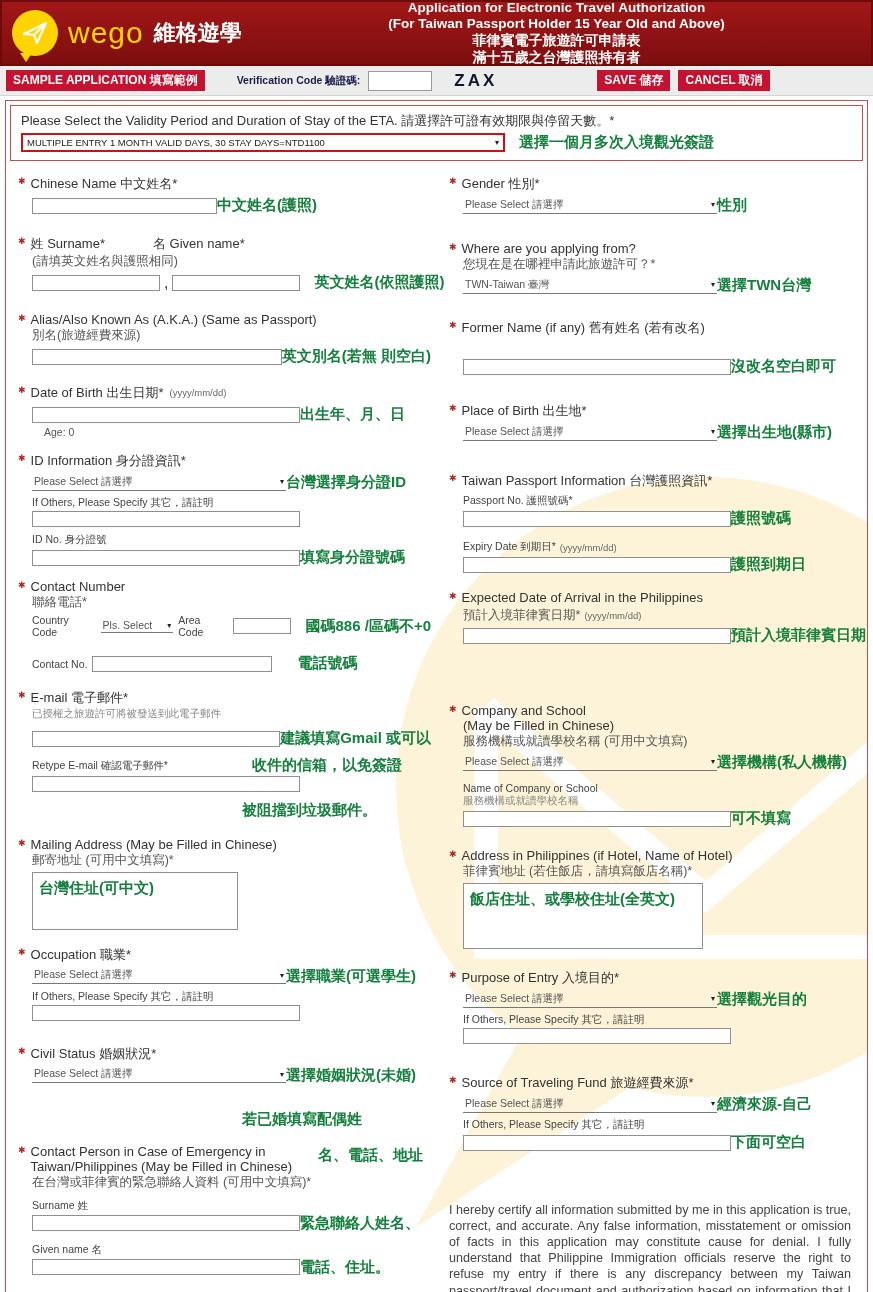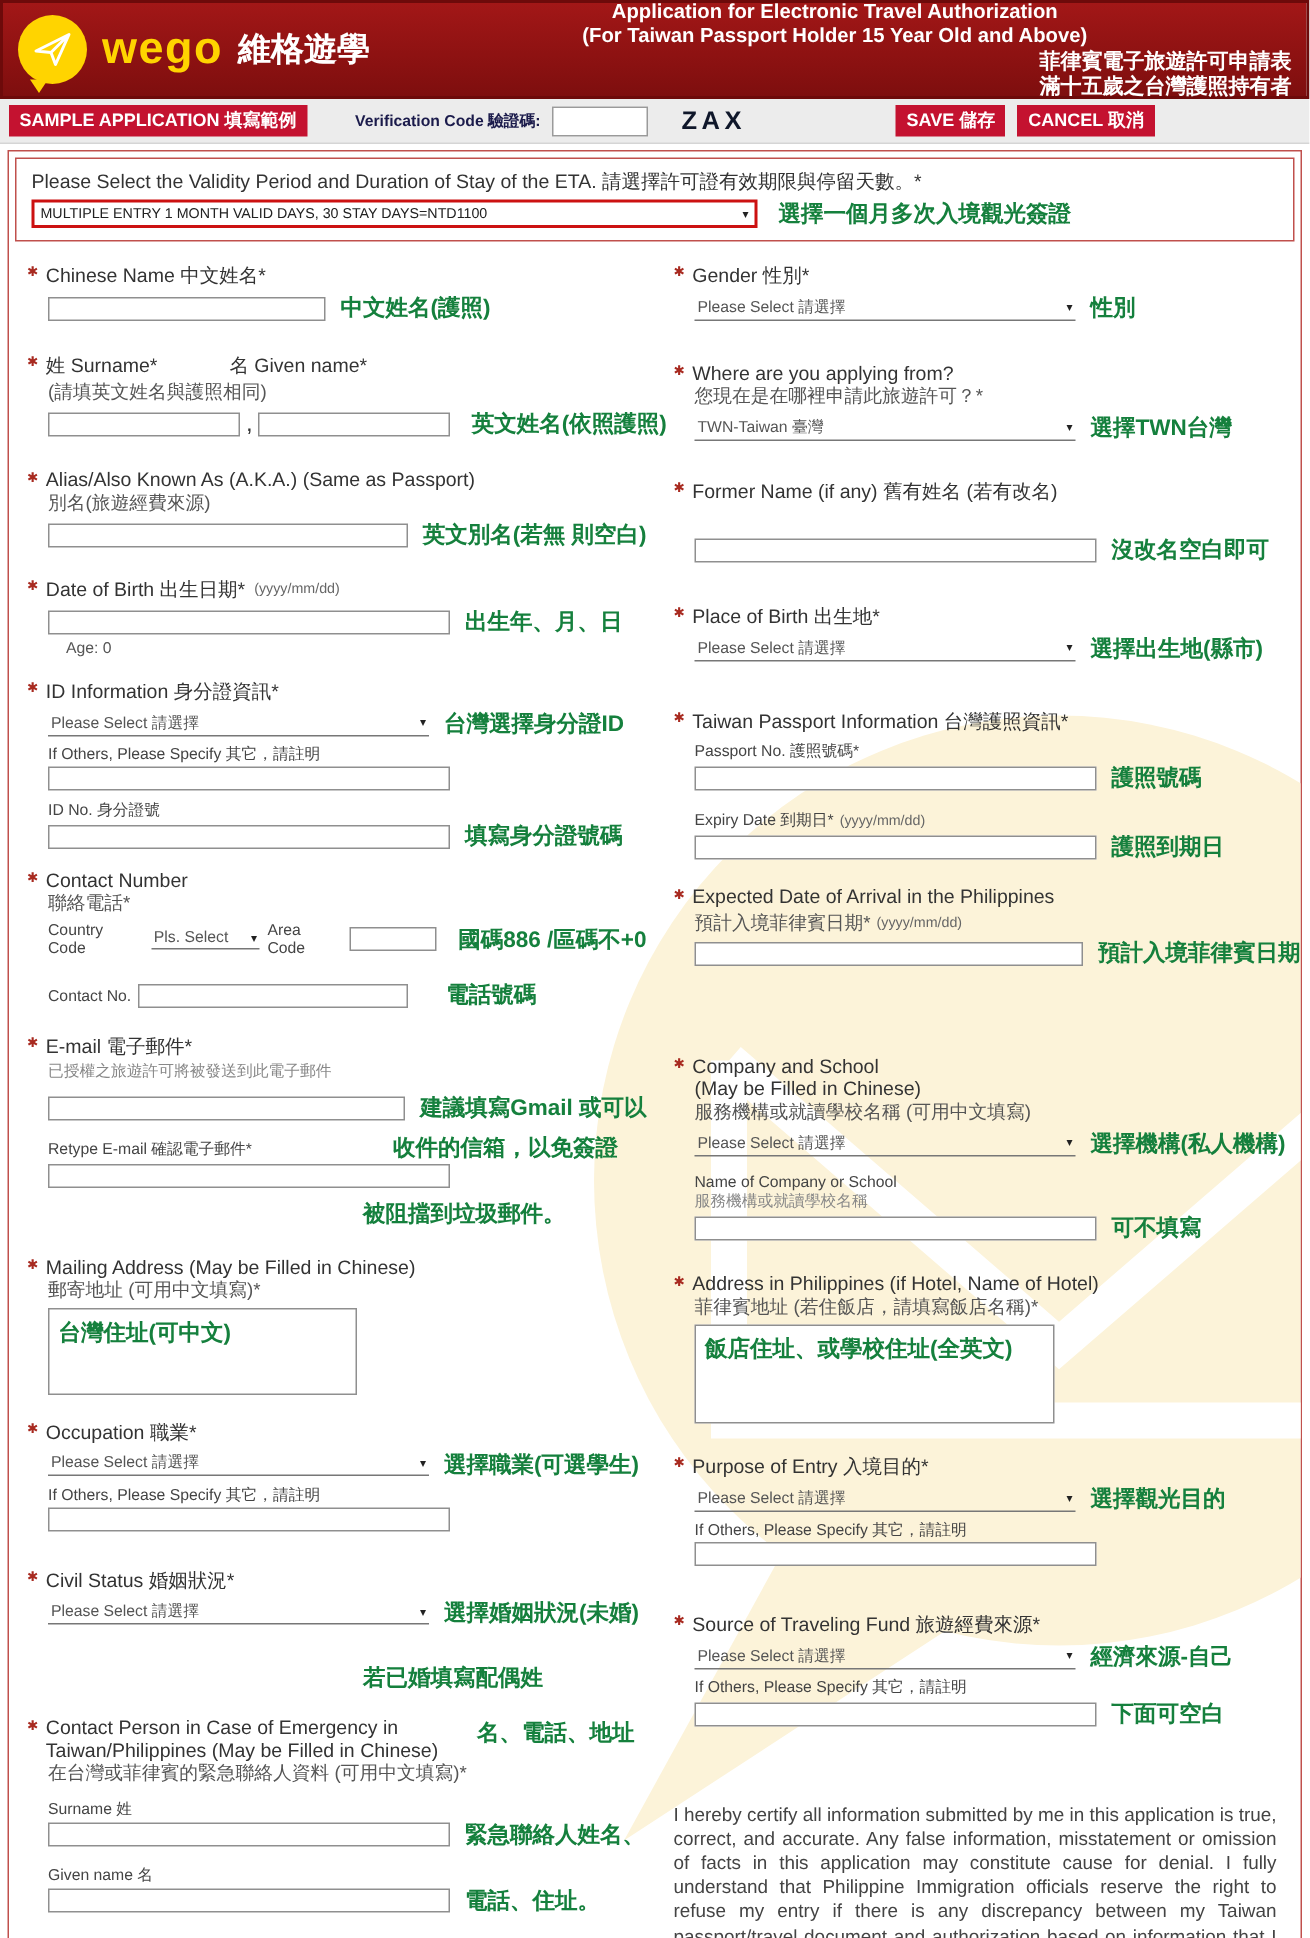--- a/index.html
+++ b/index.html
@@ -4,25 +4,25 @@
 <style>
   html,body{margin:0;padding:0;background:#fff;}
   body{width:873px;font-family:"Liberation Sans","DejaVu Sans",sans-serif;color:#333;}
   .page{position:relative;width:873px;}
 
   
   .hdr{background:linear-gradient(#a21717,#7e0e0e);border:2px solid #6d0a0a;display:flex;align-items:center;height:62px;padding:0 10px;}
   .logo{display:flex;align-items:center;gap:10px;width:300px;}
   .logo-circle{width:46px;height:46px;background:#ffd400;border-radius:50%;display:flex;align-items:center;justify-content:center;position:relative;}
   .logo-circle:after{content:"";position:absolute;bottom:-6px;left:8px;border-left:6px solid transparent;border-right:6px solid transparent;border-top:9px solid #ffd400;}
-  .logo-wego{color:#ffd400;font-size:30px;font-weight:bold;letter-spacing:1px;}
+  .logo-wego{color:#ffd400;font-size:30px;font-weight:normal;letter-spacing:1px;}
   .logo-zh{color:#fff;font-size:22px;font-weight:bold;}
   .titles{flex:1;text-align:center;color:#fff;line-height:1.2;margin-left:-60px;}
   .t-en{font-size:13.5px;font-weight:bold;}
-  .t-zh{font-size:14px;font-weight:bold;text-align:right;}
+  .t-zh{font-size:14px;font-weight:bold;}
 
   
   .toolbar{background:#ececec;display:flex;align-items:center;height:29px;padding:0 6px;gap:8px;border-bottom:1px solid #d5d5d5;}
   .rbtn{background:#c41230;color:#ffffff;font-weight:bold;font-size:12px;padding:2px 7px;display:inline-block;cursor:pointer;}
   .vlabel{font-size:10.5px;font-weight:bold;color:#1b1b4b;margin-left:24px;}
   .vinput{width:58px;height:16px;border:1px solid #9a9a9a;background:#fff;}
   .captcha{font-size:17px;font-weight:bold;color:#0f172a;letter-spacing:3px;margin:0 24px 0 14px;}
   .sp{width:60px;}
 
   
@@ -40,21 +40,21 @@
   .col.left{width:425px;padding-left:12px;box-sizing:border-box;}
   .col.right{width:436px;padding-left:18px;box-sizing:border-box;}
 
   .blk{margin-bottom:16px;}
   .flabel{font-size:13px;color:#333;display:flex;align-items:flex-start;}
   .flabel .txt{display:inline-block;}
   .bullet{color:#a82a20;font-size:9px;margin:1px 5px 0 0;flex:0 0 auto;}
   .sub{font-size:12.5px;color:#555;margin-left:14px;}
   .slab{font-size:10.5px;color:#444;}
   .fmt{font-size:9.5px;color:#666;}
-  .frow{display:flex;align-items:center;margin-top:3px;margin-left:14px;gap:10px;}
+  .frow{display:flex;align-items:center;margin-top:3px;margin-left:14px;}
   .ti{height:16px;border:1px solid #8f8f8f;background:#fff;box-sizing:border-box;}
   .w185{width:185px;} .w128{width:128px;} .w268{width:268px;} .w250{width:250px;} .w58{width:58px;} .w70{width:70px;}
   .uselect{display:inline-flex;justify-content:space-between;align-items:center;border-bottom:1px solid #777;font-size:10.5px;color:#555;padding:0 2px 1px 2px;cursor:pointer;background:transparent;}
   .arr{font-size:8px;color:#222;margin-left:4px;}
   .note{color:#15803d;font-weight:bold;font-size:15px;white-space:nowrap;}
   .notecol{margin-left:224px;line-height:1.55;}
   .ta{border:1px solid #8f8f8f;background:#fff;padding:6px;box-sizing:border-box;}
   .ta .note{white-space:normal;}
   .age{font-size:10.5px;color:#555;margin:2px 0 0 26px;}
 

